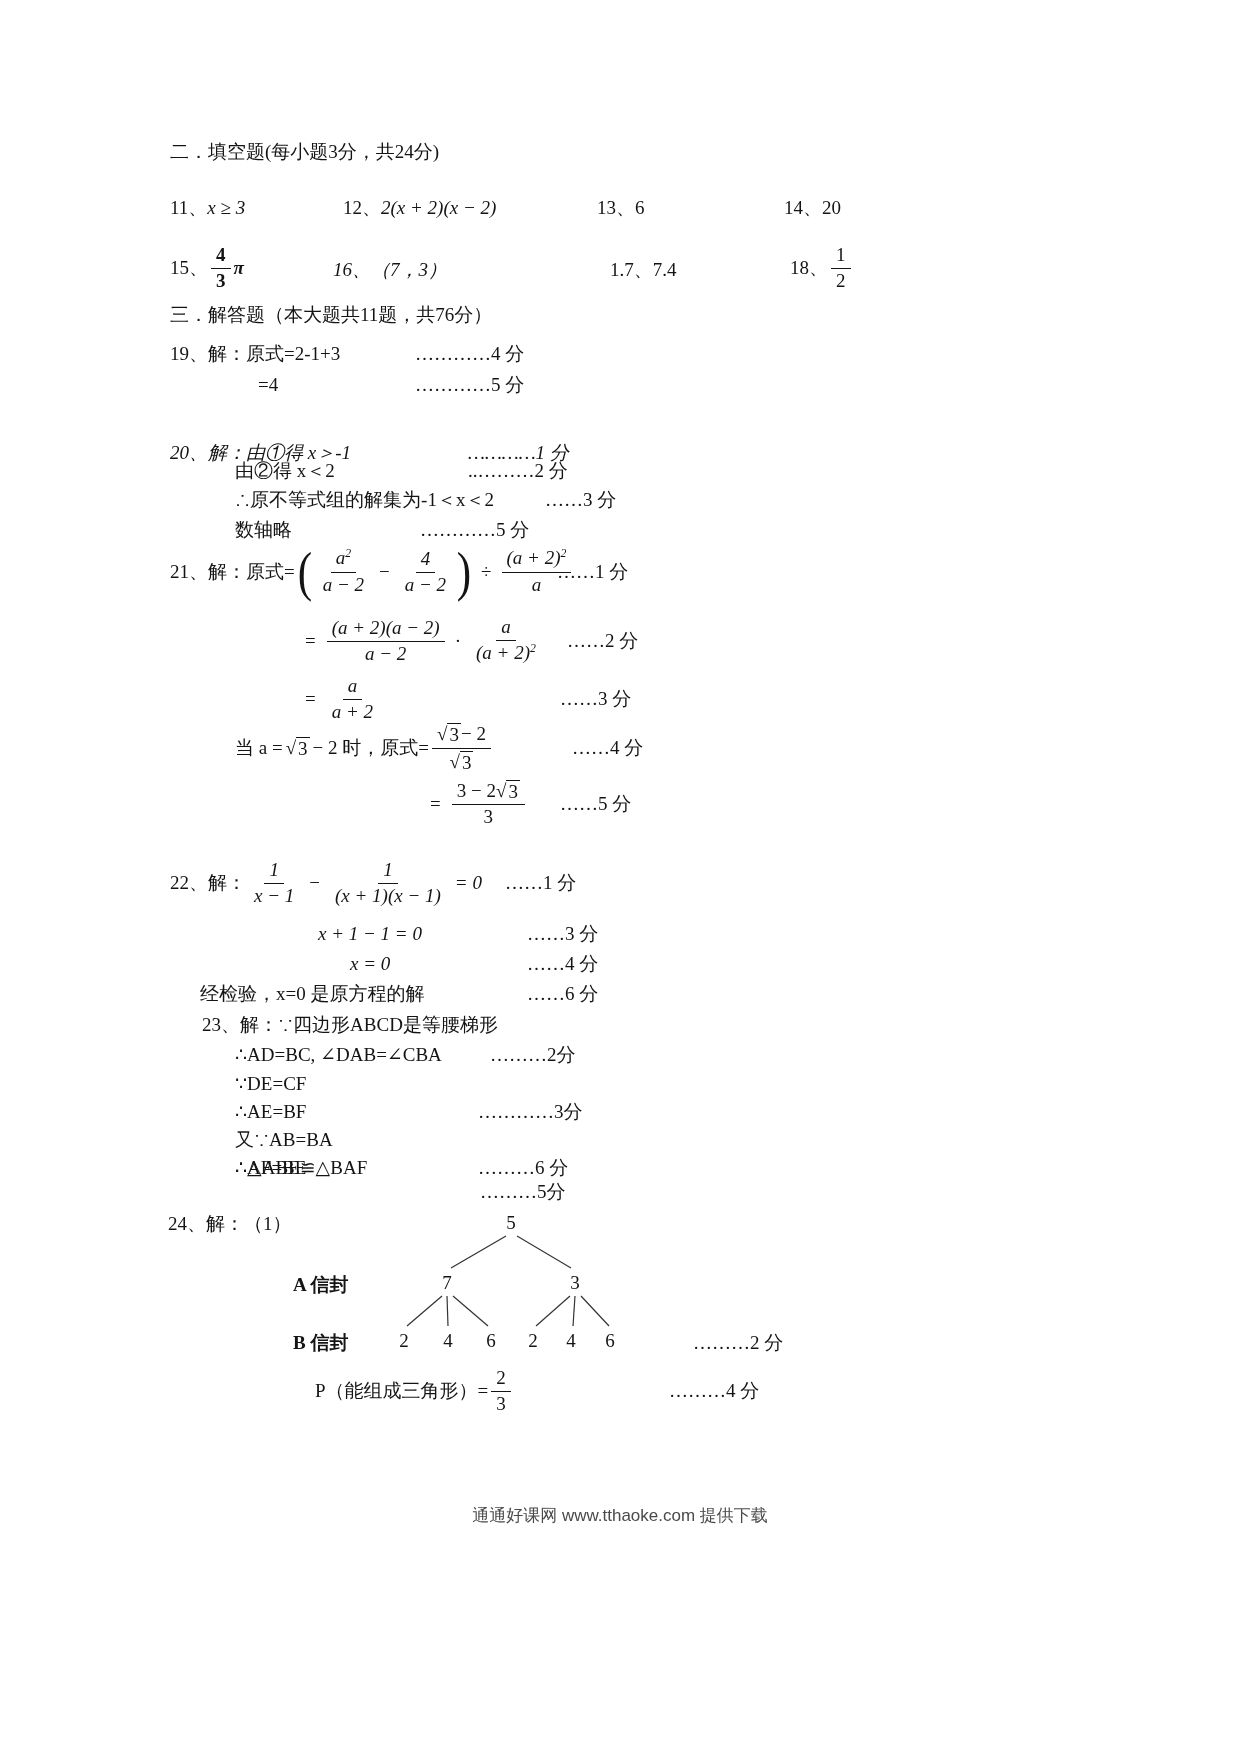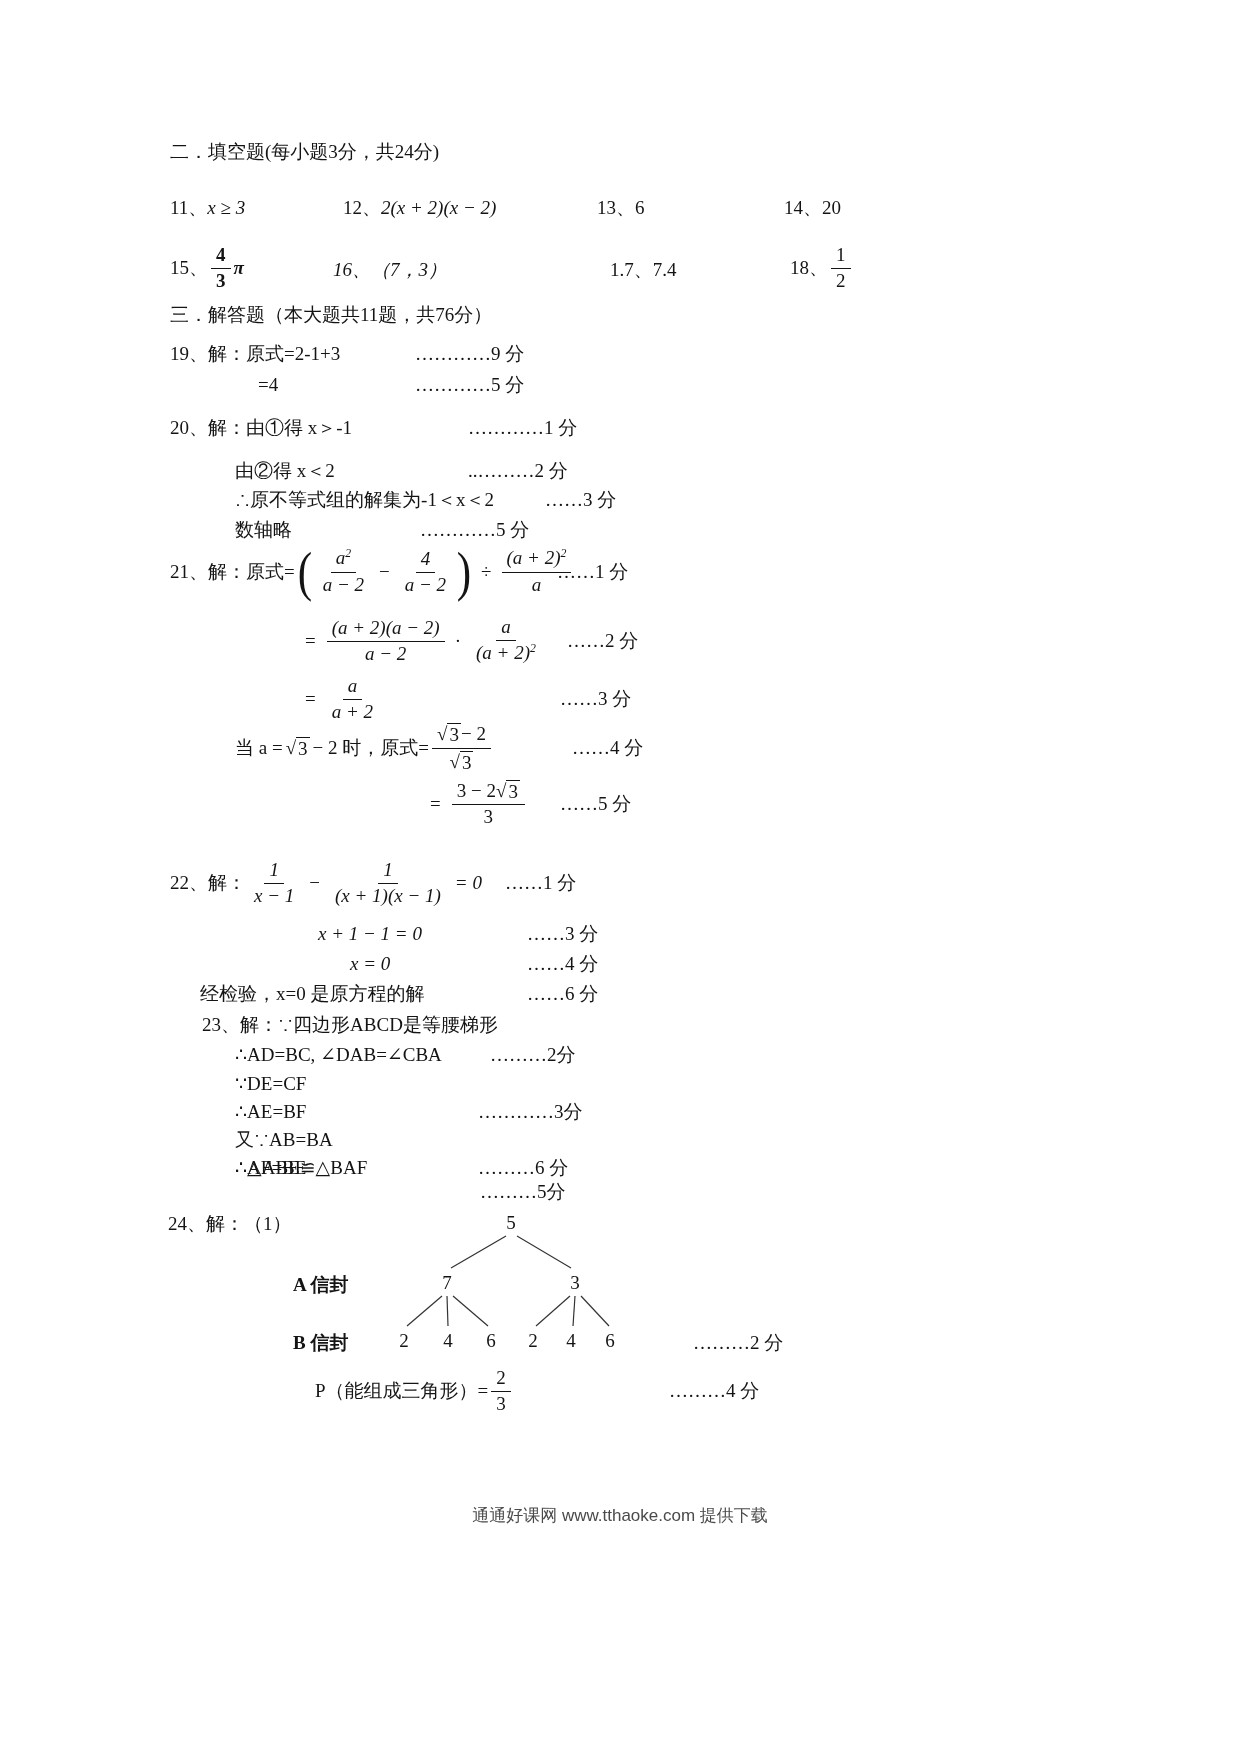--- a/index.html
+++ b/index.html
@@ -75,28 +75,28 @@
       <span class="den">2</span>
     </span>
   </div>
 
   <div class="line" style="left:170px; top:303px;">
     <span>三．解答题（本大题共11题，共76分）</span>
   </div>
 
   <div class="line" style="left:170px; top:342px;">
     <span>19、解：</span><span>原式=2-1+3</span>
-    <span class="dots" style="left:245px;">…………9 分</span>
+    <span class="dots" style="left:245px;">…………4 分</span>
   </div>
   <div class="line" style="left:258px; top:373px;">
     <span>=4</span>
     <span class="dots" style="left:157px;">…………5 分</span>
   </div>
 
-  <div class="line" style="left:170px; top:416px;">
+  <div class="line" style="left:170px; top:441px;font-style:italic;">
     <span>20、解：</span><span>由①得 x＞-1</span>
     <span class="dots" style="left:298px;">…………1 分</span>
   </div>
   <div class="line" style="left:235px; top:459px;">
     <span>由②得 x＜2</span>
     <span class="dots" style="left:233px;">..………2 分</span>
   </div>
   <div class="line" style="left:235px; top:488px;">
     <span>∴原不等式组的解集为-1＜x＜2</span>
     <span class="dots" style="left:310px;">……3 分</span>

